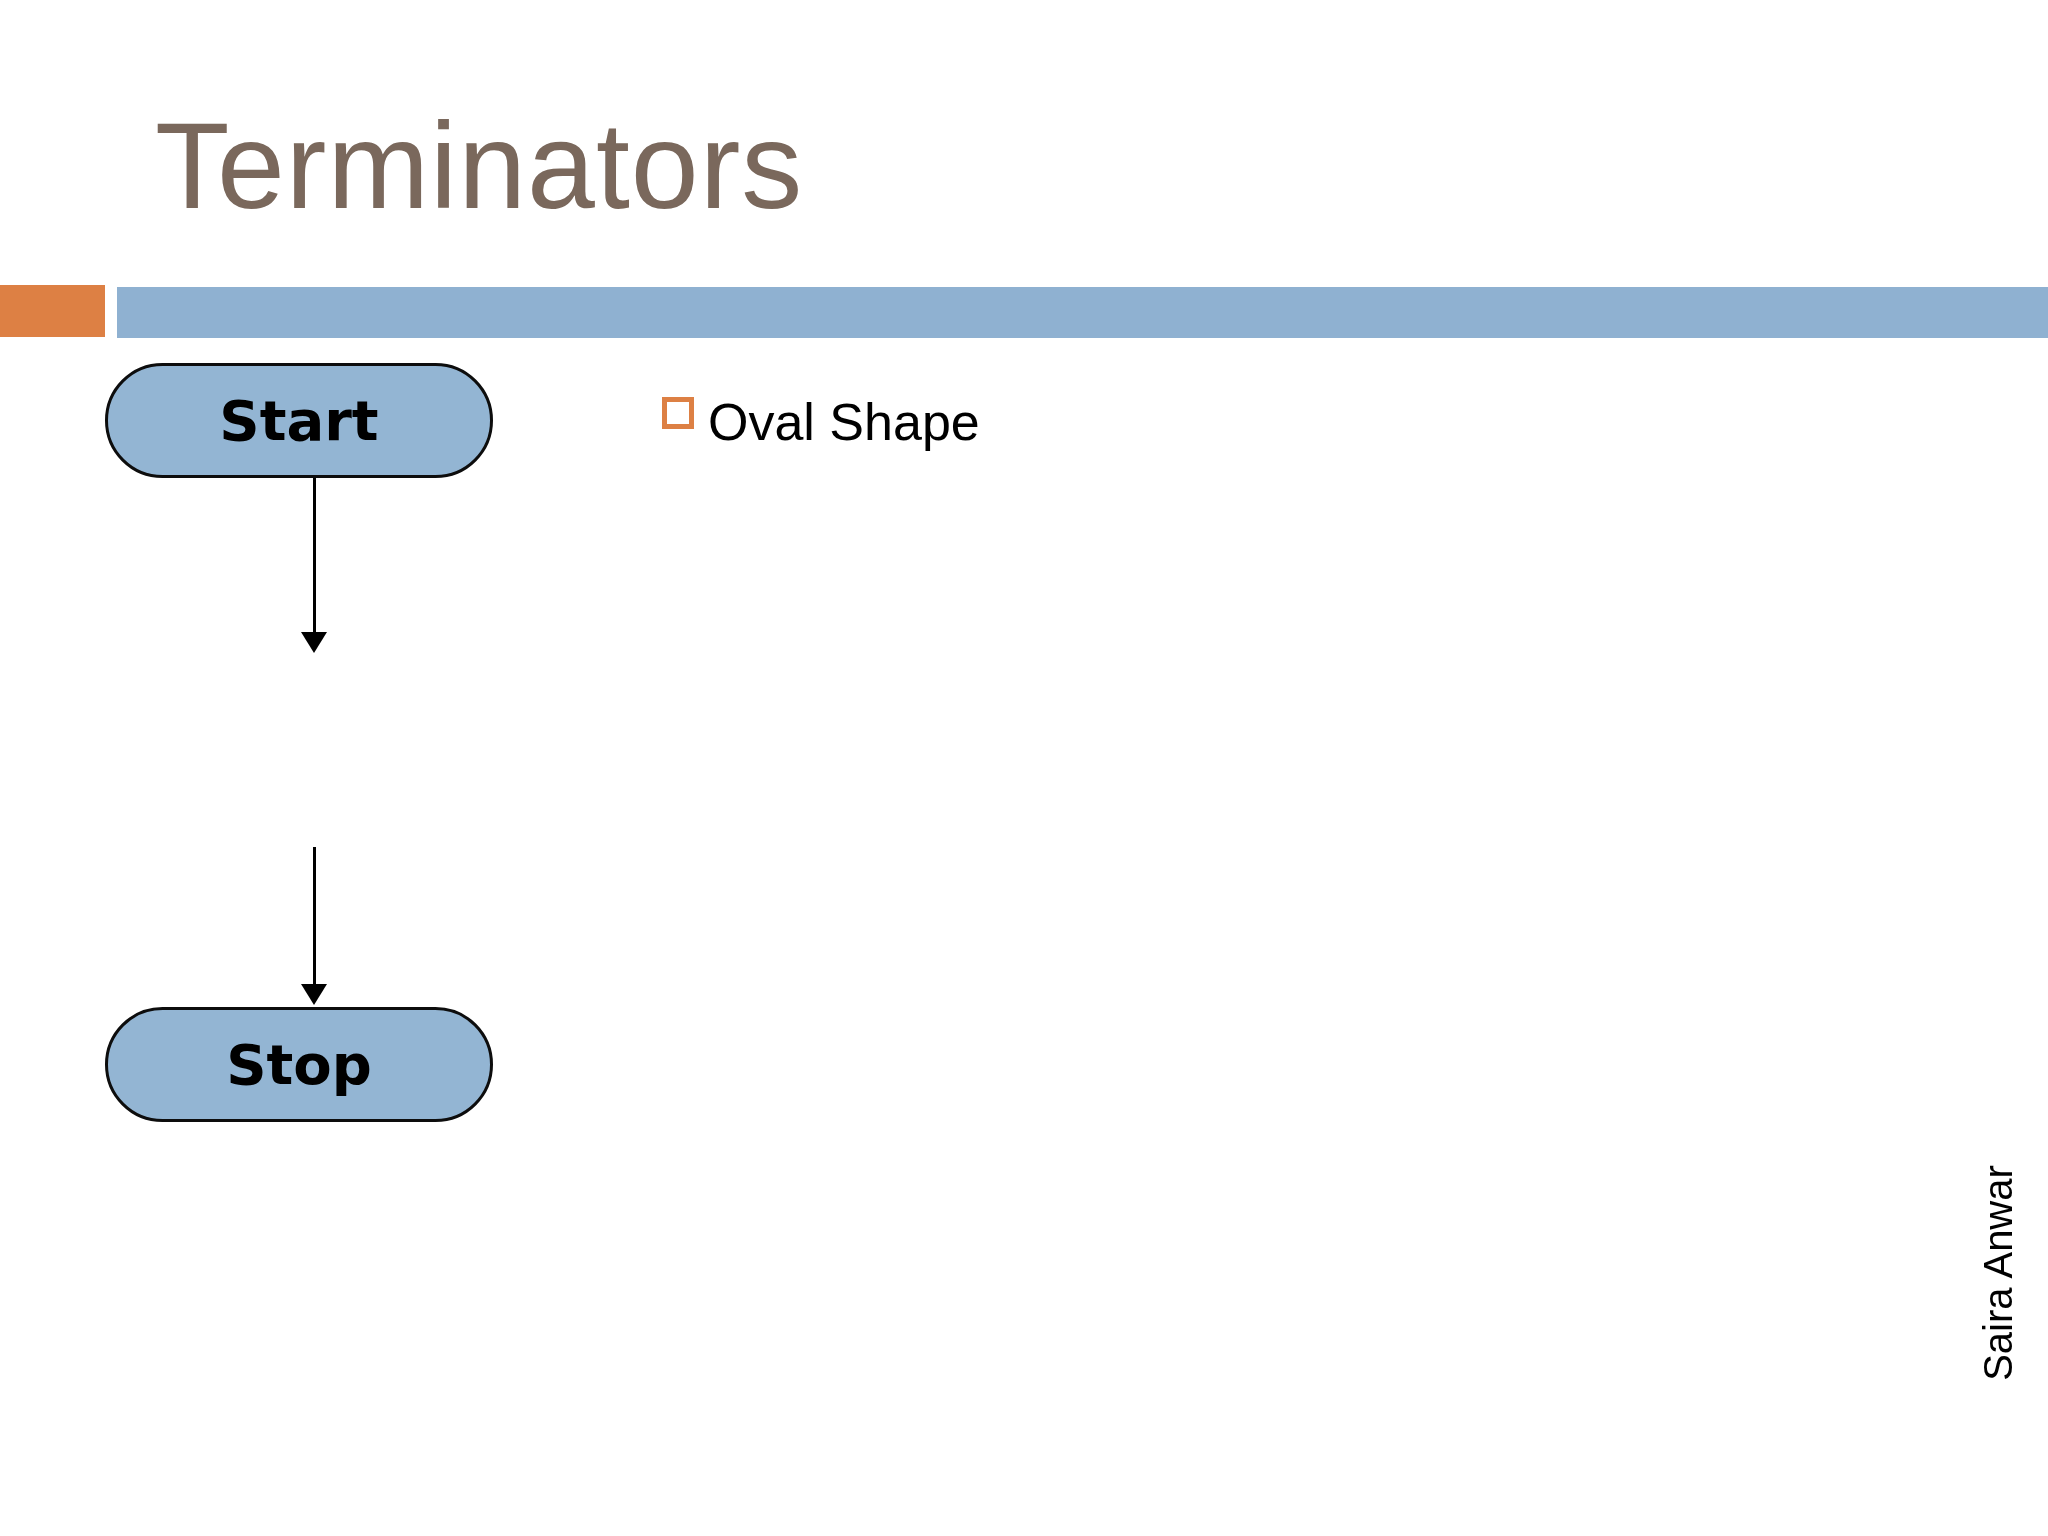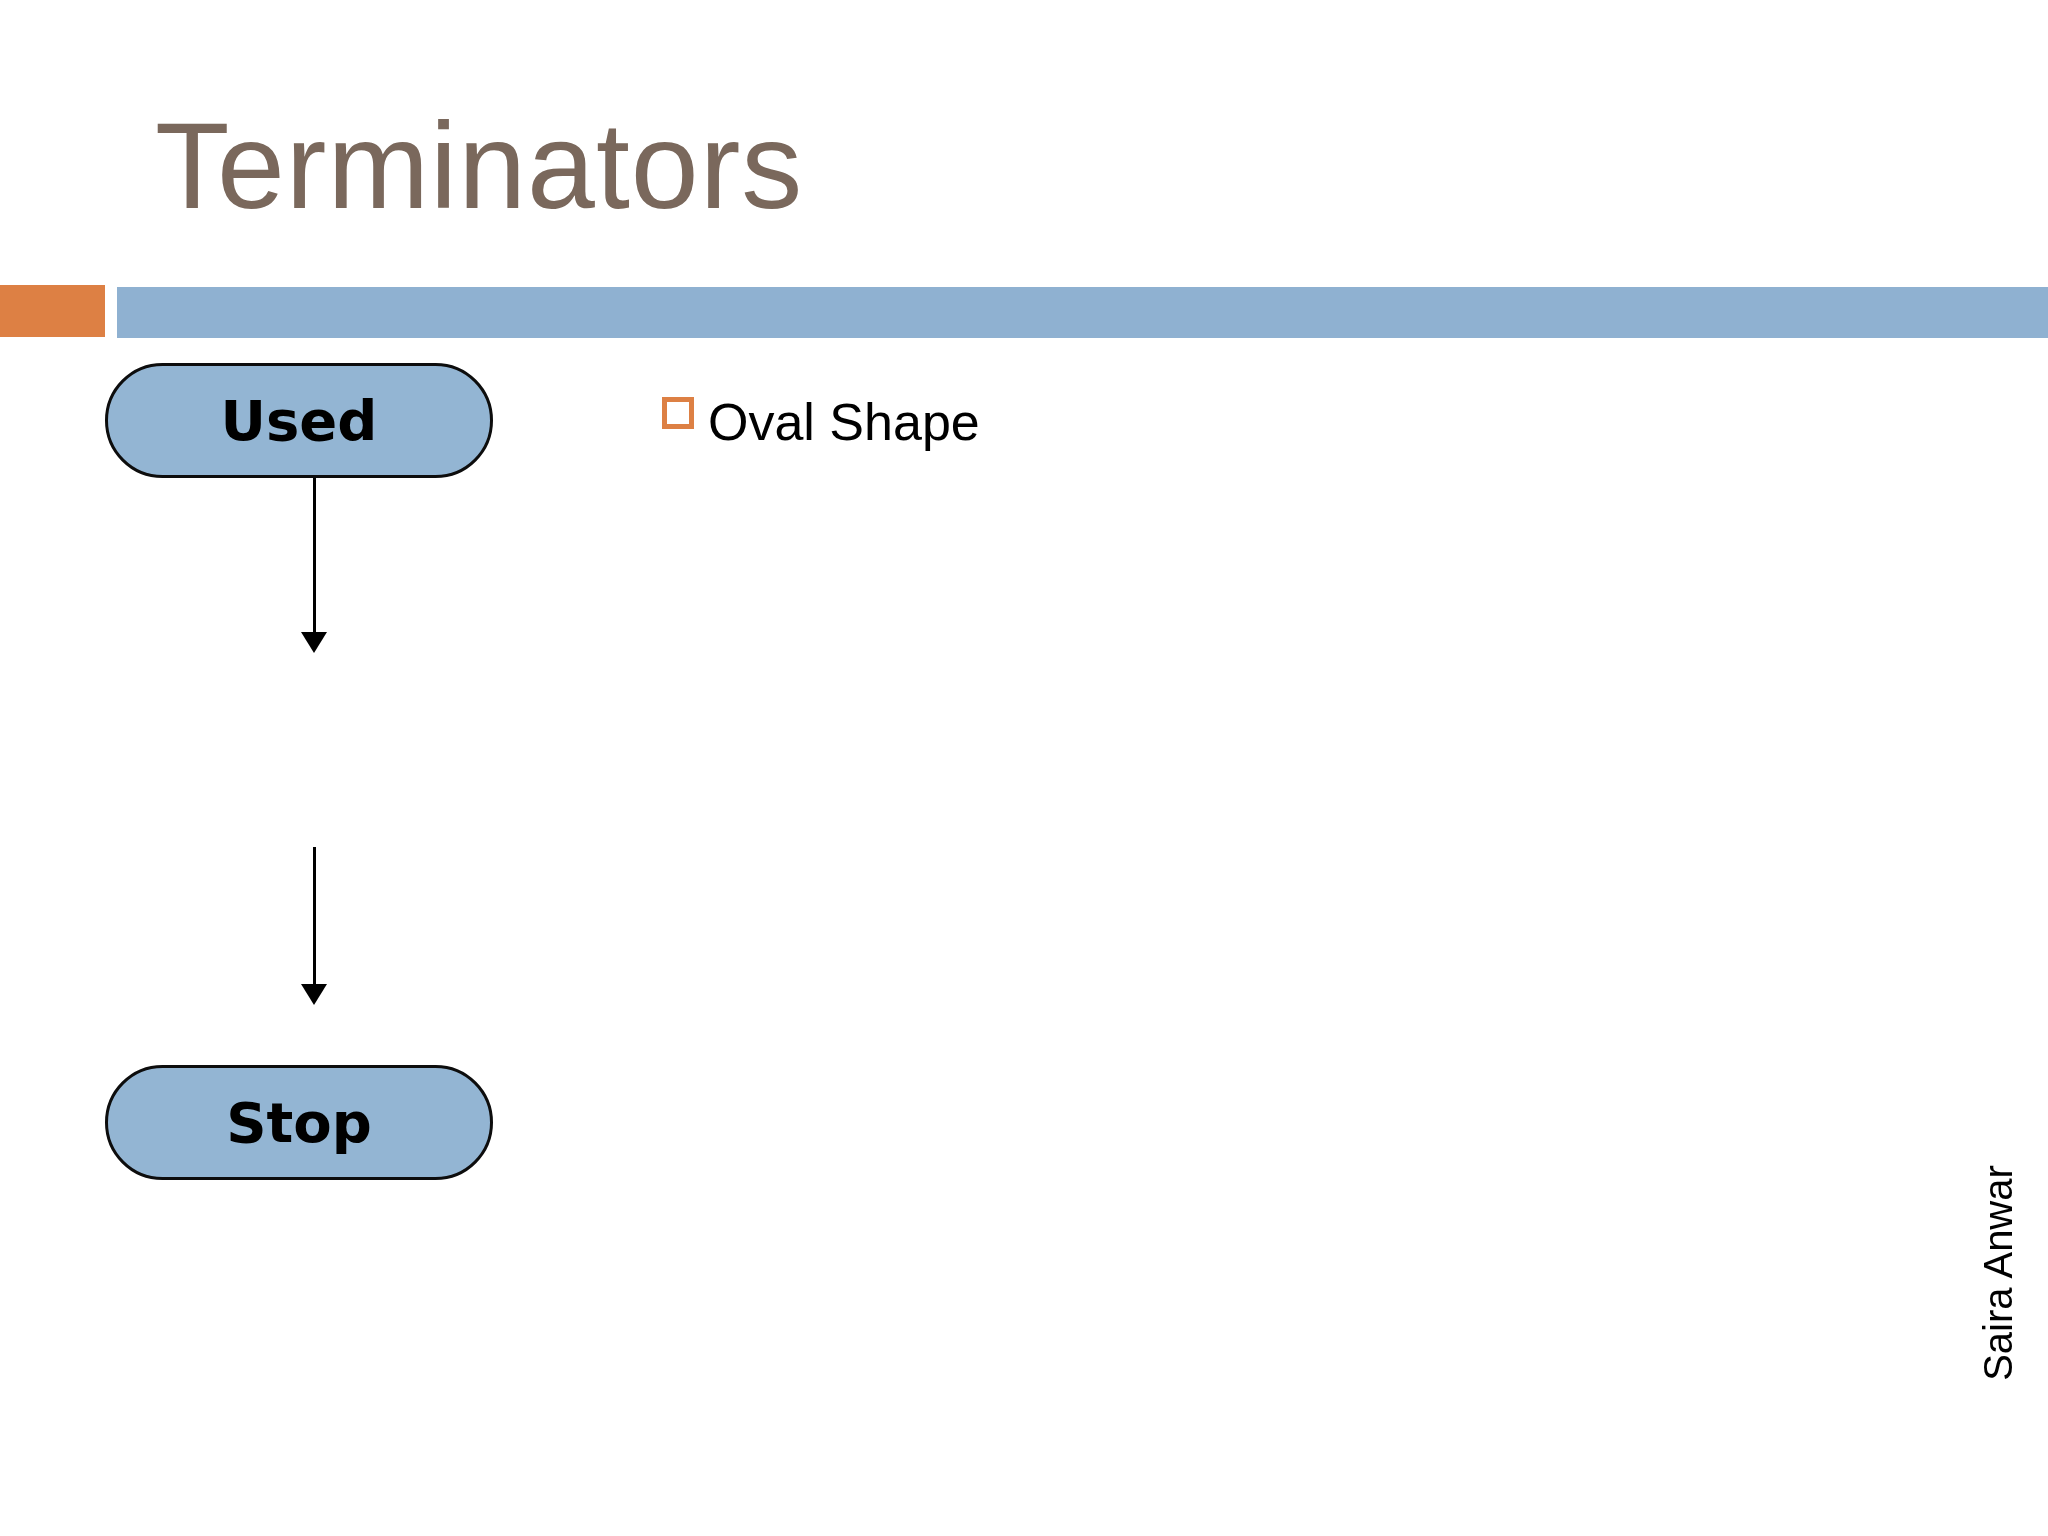--- a/index.html
+++ b/index.html
@@ -61,21 +61,21 @@
     border-radius: 58px;
     display: flex;
     align-items: center;
     justify-content: center;
     font-family: "DejaVu Sans", sans-serif;
     font-weight: 700;
     font-size: 56px;
     color: var(--body_text, #000);
   }
   .oval-start { top: 363px; }
-  .oval-stop  { top: 1065px; }
+  .oval-stop  { top: 1007px; }
 
   
   .vline {
     position: absolute;
     left: 313px;
     width: 3px;
     background: #000;
   }
   .line1 { top: 478px; height: 156px; }
   .line2 { top: 847px; height: 140px; }
@@ -148,21 +148,21 @@
 <body>
 
 <div class="slide">
 
   <h1 class="title">Terminators</h1>
 
   <div class="bar-orange"></div>
   <div class="bar-blue"></div>
 
   <div class="oval oval-start">
-    <span>Used</span>
+    <span>Start</span>
   </div>
 
   <div class="vline line1"></div>
   <div class="arrowhead head1"></div>
 
   <div class="vline line2"></div>
   <div class="arrowhead head2"></div>
 
   <div class="oval oval-stop">
     <span>Stop</span>

